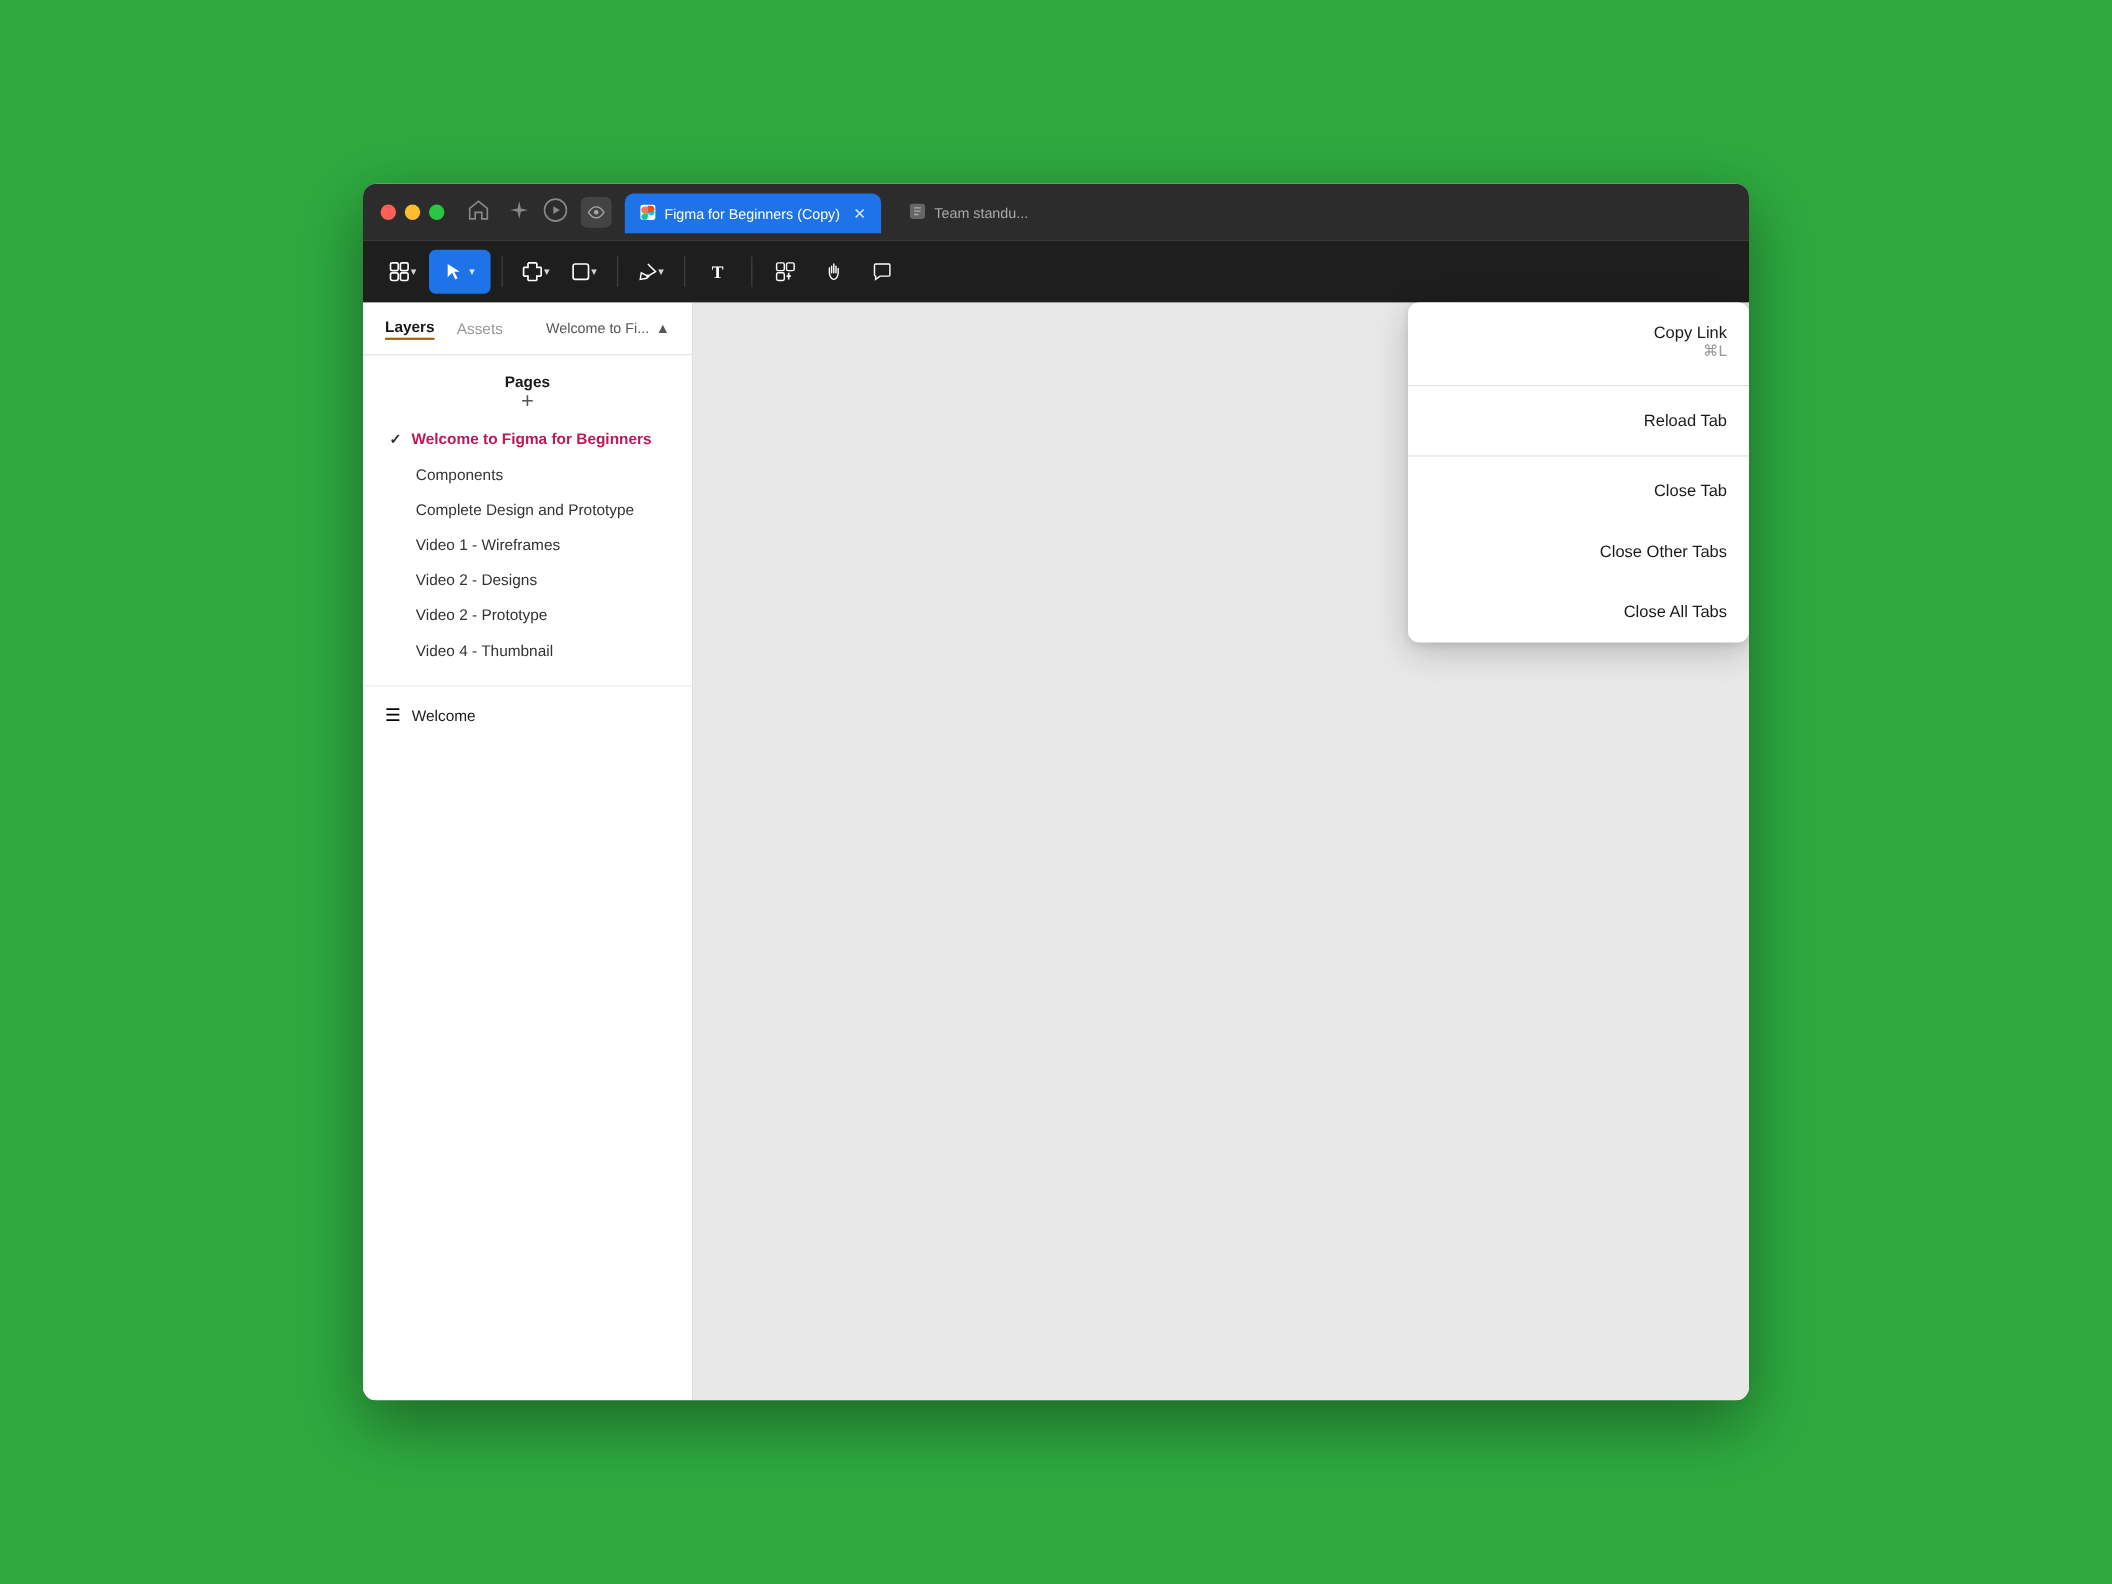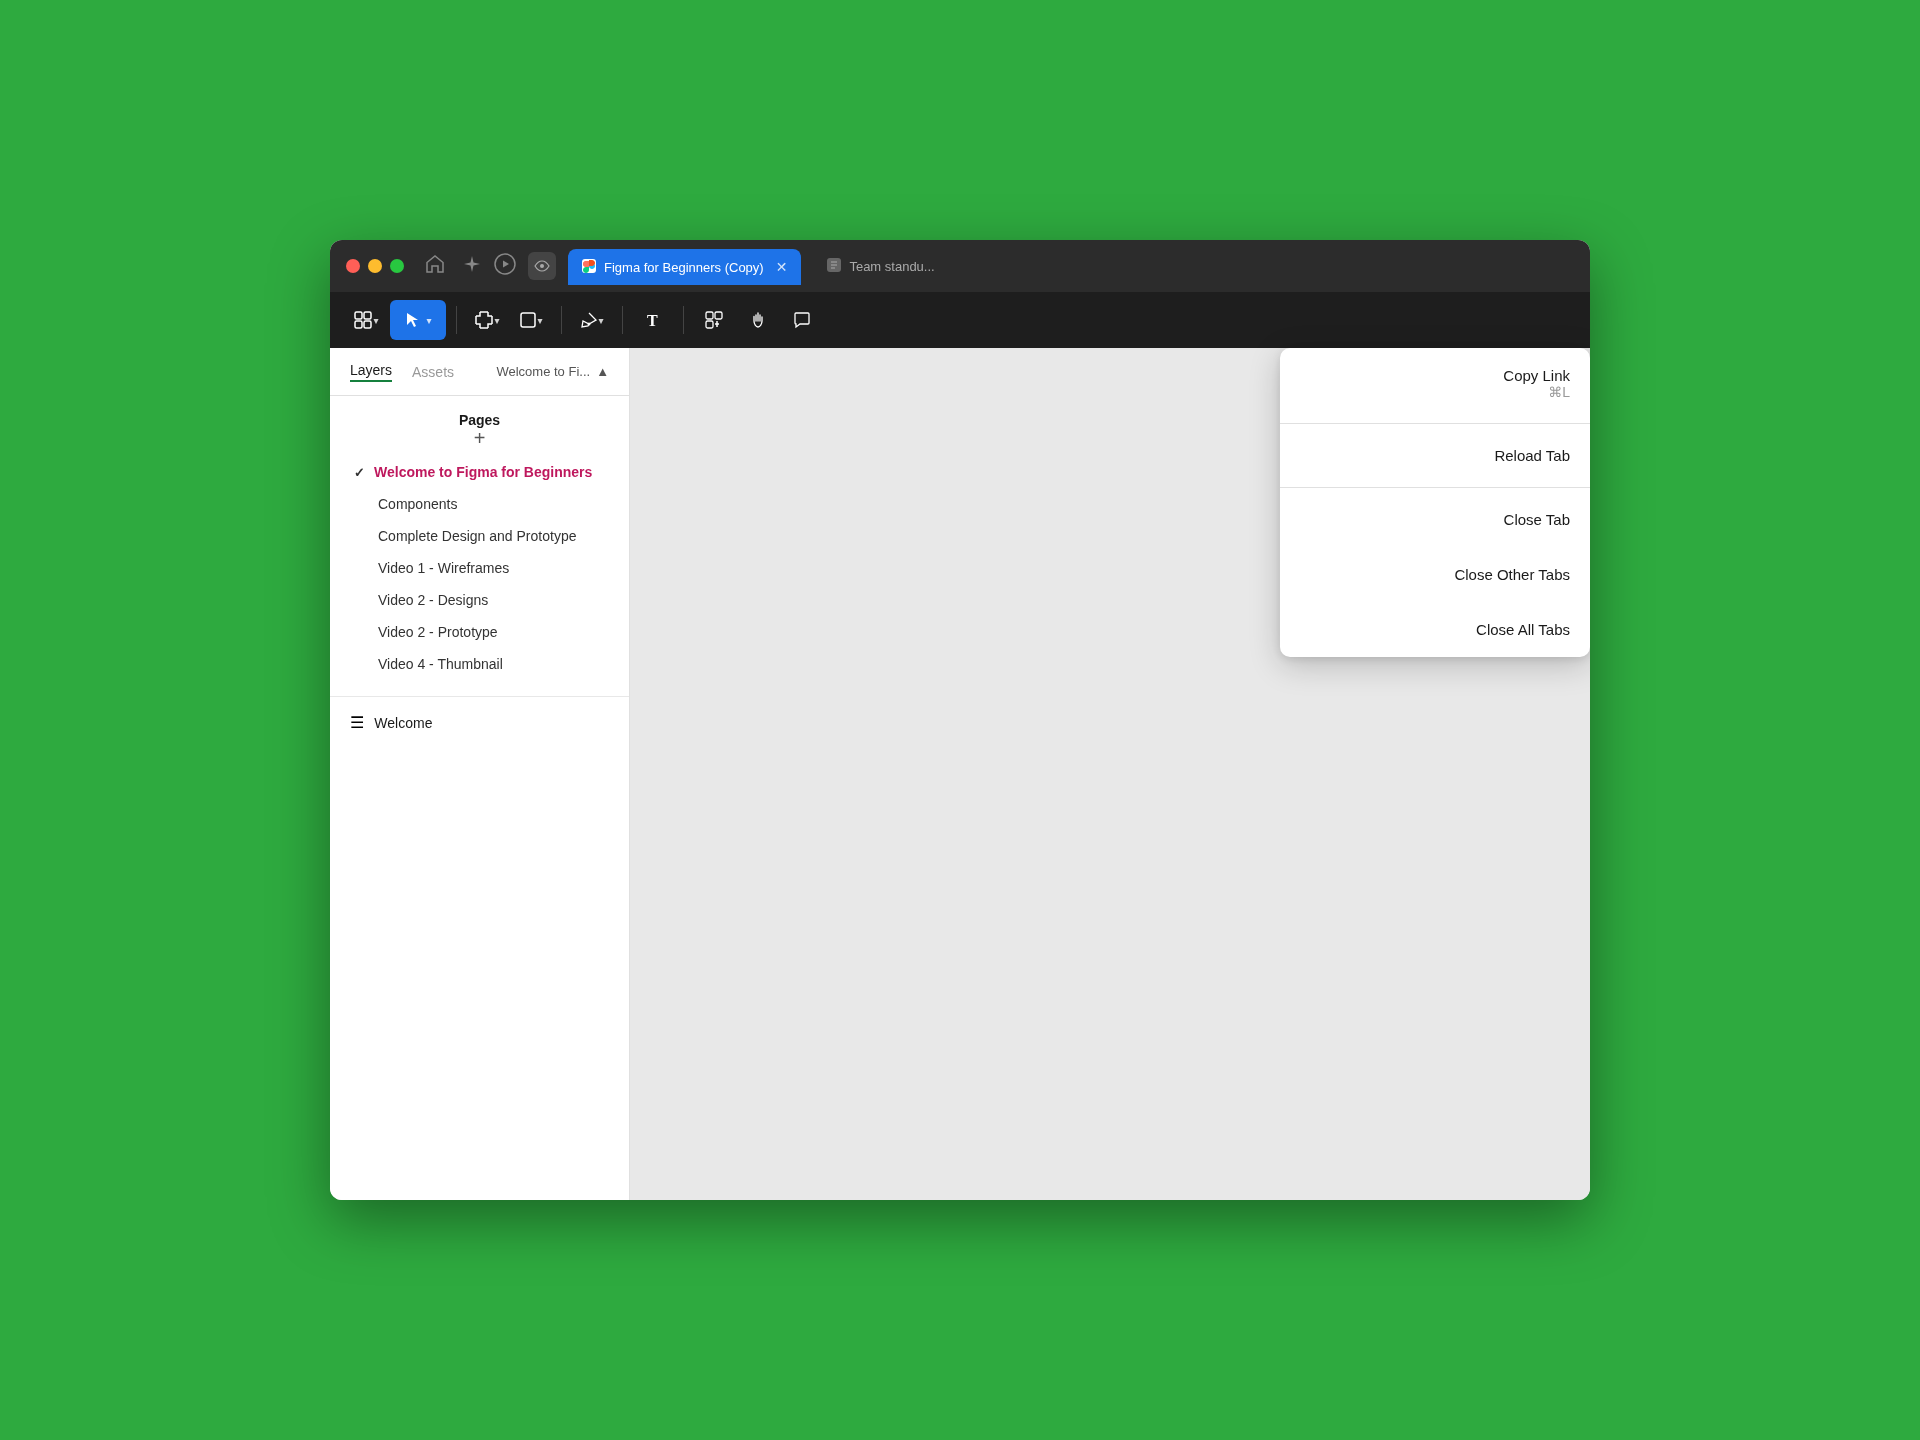--- a/index.html
+++ b/index.html
@@ -7,21 +7,21 @@
       width: 1920px;
       height: 1440px;
       background: #2eaa3f;
       display: flex;
       align-items: center;
       justify-content: center;
       font-family: -apple-system, BlinkMacSystemFont, 'Segoe UI', sans-serif;
     }
     .window {
       width: 1260px;
-      height: 960px;
+      height: 1106px;
       background: #f0f0f0;
       border-radius: 12px;
       overflow: hidden;
       box-shadow: 0 20px 60px rgba(0,0,0,0.4);
       display: flex;
       flex-direction: column;
       position: relative;
     }
     
     .title-bar {
@@ -156,25 +156,25 @@
     .panel-header {
       display: flex;
       align-items: center;
       padding: 0 20px;
       height: 48px;
       border-bottom: 1px solid #e0e0e0;
       gap: 20px;
     }
     .panel-tab {
       font-size: 14px;
-      font-weight: 400;
+      font-weight: 700;
       color: #1a1a1a;
       cursor: pointer;
       padding-bottom: 2px;
-      border-bottom: 2px solid #15803d;
+      border-bottom: 2px solid #a16207;
     }
     .panel-tab-inactive {
       font-size: 14px;
       color: #999;
       cursor: pointer;
       font-weight: 400;
     }
     .panel-tab-right {
       margin-left: auto;
       font-size: 13px;

